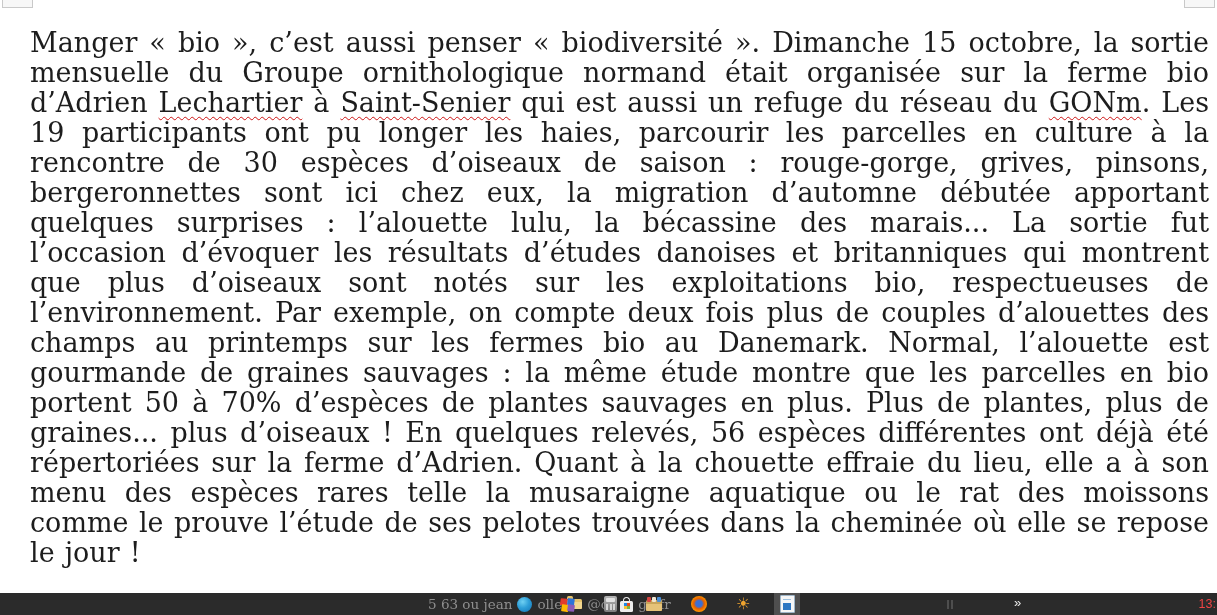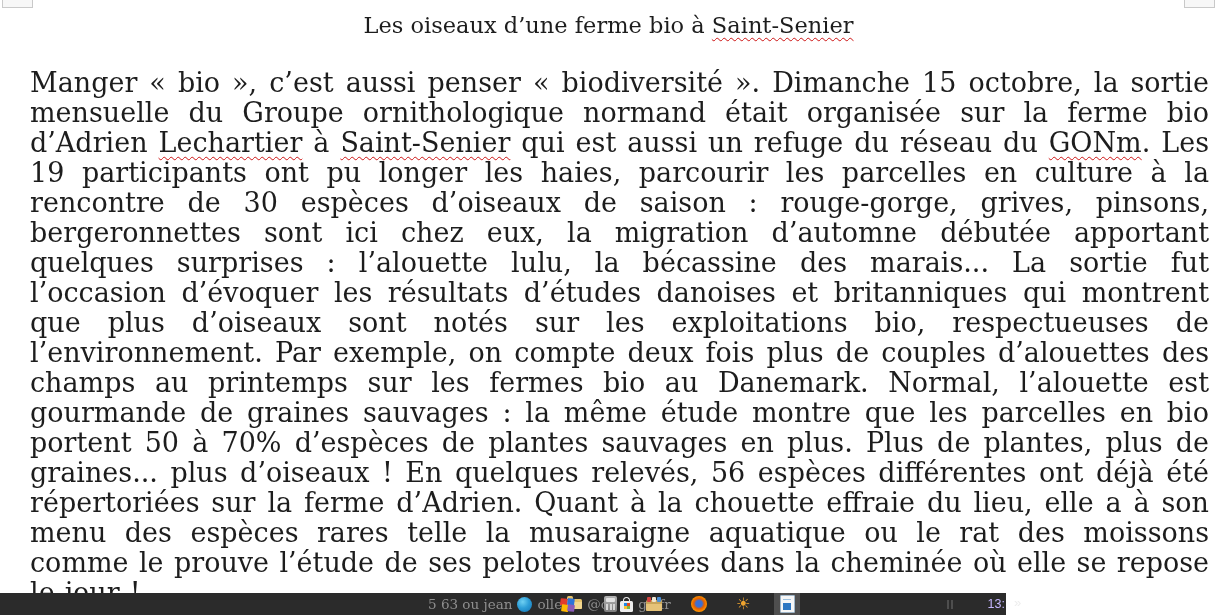--- a/index.html
+++ b/index.html
@@ -14,21 +14,21 @@
 
   .doc-title{margin:10px 30px 0 30px;text-align:center;font-size:22.5px;font-weight:normal;line-height:30px;}
   .doc-body{margin:28px 8px 0 30px;font-size:27px;line-height:30px;text-align:justify;word-spacing:1.5px;}
   .doc-next{margin:26px 24px 0 30px;font-size:21.5px;line-height:30px;white-space:nowrap;}
   .doc-sig{margin:25px 24px 0 30px;font-size:14.5px;line-height:18px;white-space:nowrap;color:#15803d;}
 
   .spell{text-decoration:underline;text-decoration-style:wavy;text-decoration-color:#cc1414;
          text-decoration-thickness:1px;text-underline-offset:4px;text-decoration-skip-ink:none;}
 
   
-  .taskbar{position:absolute;left:0;top:593px;width:1006px;height:22px;background:#2b2b2b;}
+  .taskbar{position:absolute;left:0;top:593px;width:1217px;height:22px;background:#2b2b2b;}
   .tb-cluster{position:absolute;left:428px;top:0;height:22px;display:flex;align-items:center;gap:5px;}
   .peek{color:#8f8f8f;font-size:13.5px;font-family:"DejaVu Serif",serif;white-space:nowrap;}
 
   .tb-icons{position:absolute;left:560px;top:0;height:22px;display:flex;align-items:center;gap:29px;}
   .icon{position:relative;display:inline-block;}
 
   .edge-icon{width:15px;height:15px;border-radius:50%;
     background:radial-gradient(circle at 38% 32%,#6fd0f2 0%,#2e9fd8 45%,#1273b4 100%);}
 
   .folder-icon{width:15px;height:10px;background:#e9c46a;border-radius:1.5px;}
@@ -66,32 +66,31 @@
 
   .active-tile{width:26px;height:22px;background:#4f4f4f;display:flex;align-items:center;justify-content:center;margin:0 -5px;}
   .writer-icon{width:13px;height:16px;background:#f6f6f6;border-radius:1px;border:0.5px solid #9fb6c9;}
   .writer-icon:before{content:"";position:absolute;left:2px;bottom:2px;width:8.5px;height:7px;background:#2e77c2;}
   .writer-icon:after{content:"";position:absolute;left:2px;top:2.5px;width:8.5px;height:1.5px;background:#9ec2e0;}
 
   .grip{position:absolute;left:947px;top:7px;width:6px;height:9px;}
   .grip i{position:absolute;top:0;width:1.5px;height:9px;background:#4e4e4e;}
   .grip .g2{left:4px;}
   .chevron{position:absolute;left:1014px;top:2px;color:#ededed;font-family:"Liberation Sans",sans-serif;font-size:13px;}
-  .clock{position:absolute;right:1px;top:4px;color:#c4b5fd;font-family:"Liberation Sans",sans-serif;font-size:12.5px;}
+  .clock{position:absolute;right:1px;top:4px;color:#ef4444;font-family:"Liberation Sans",sans-serif;font-size:12.5px;}
 </style>
 </head>
 <body>
 
 <div class="screen">
 
   <div class="page">
     <div class="corner left"></div>
     <div class="corner right"></div>
 
-    <h1 class="doc-title"><span>Les oiseaux d’une ferme bio à </span><span class="spell">Saint-Senier</span></h1>
 
     <p class="doc-body"><span>Manger « bio », c’est aussi penser « biodiversité ». Dimanche 15 octobre, la sortie mensuelle du Groupe ornithologique normand était organisée sur la ferme bio d’Adrien </span><span class="spell">Lechartier</span><span> à </span><span class="spell">Saint-Senier</span><span> qui est aussi un refuge du réseau du </span><span class="spell">GONm</span><span>. Les 19 participants ont pu longer les haies, parcourir les parcelles en culture à la rencontre de 30 espèces d’oiseaux de saison : rouge-gorge, grives, pinsons, bergeronnettes sont ici chez eux, la migration d’automne débutée apportant quelques surprises : l’alouette lulu, la bécassine des marais... La sortie fut l’occasion d’évoquer les résultats d’études danoises et britanniques qui montrent que plus d’oiseaux sont notés sur les exploitations bio, respectueuses de l’environnement. Par exemple, on compte deux fois plus de couples d’alouettes des champs au printemps sur les fermes bio au Danemark. Normal, l’alouette est gourmande de graines sauvages : la même étude montre que les parcelles en bio portent 50 à 70% d’espèces de plantes sauvages en plus. Plus de plantes, plus de graines... plus d’oiseaux ! En quelques relevés, 56 espèces différentes ont déjà été répertoriées sur la ferme d’Adrien. Quant à la chouette effraie du lieu, elle a à son menu des espèces rares telle la musaraigne aquatique ou le rat des moissons comme le prouve l’étude de ses pelotes trouvées dans la cheminée où elle se repose le jour !</span></p>
 
 
     <p class="doc-sig"><span class="spell">JCo</span><span>/</span><span class="spell">GONm</span><span>/</span><span class="spell">Saint-Senier</span><span>/10-2016</span></p>
   </div>
 
   <div class="taskbar">
 
     <div class="tb-cluster">

